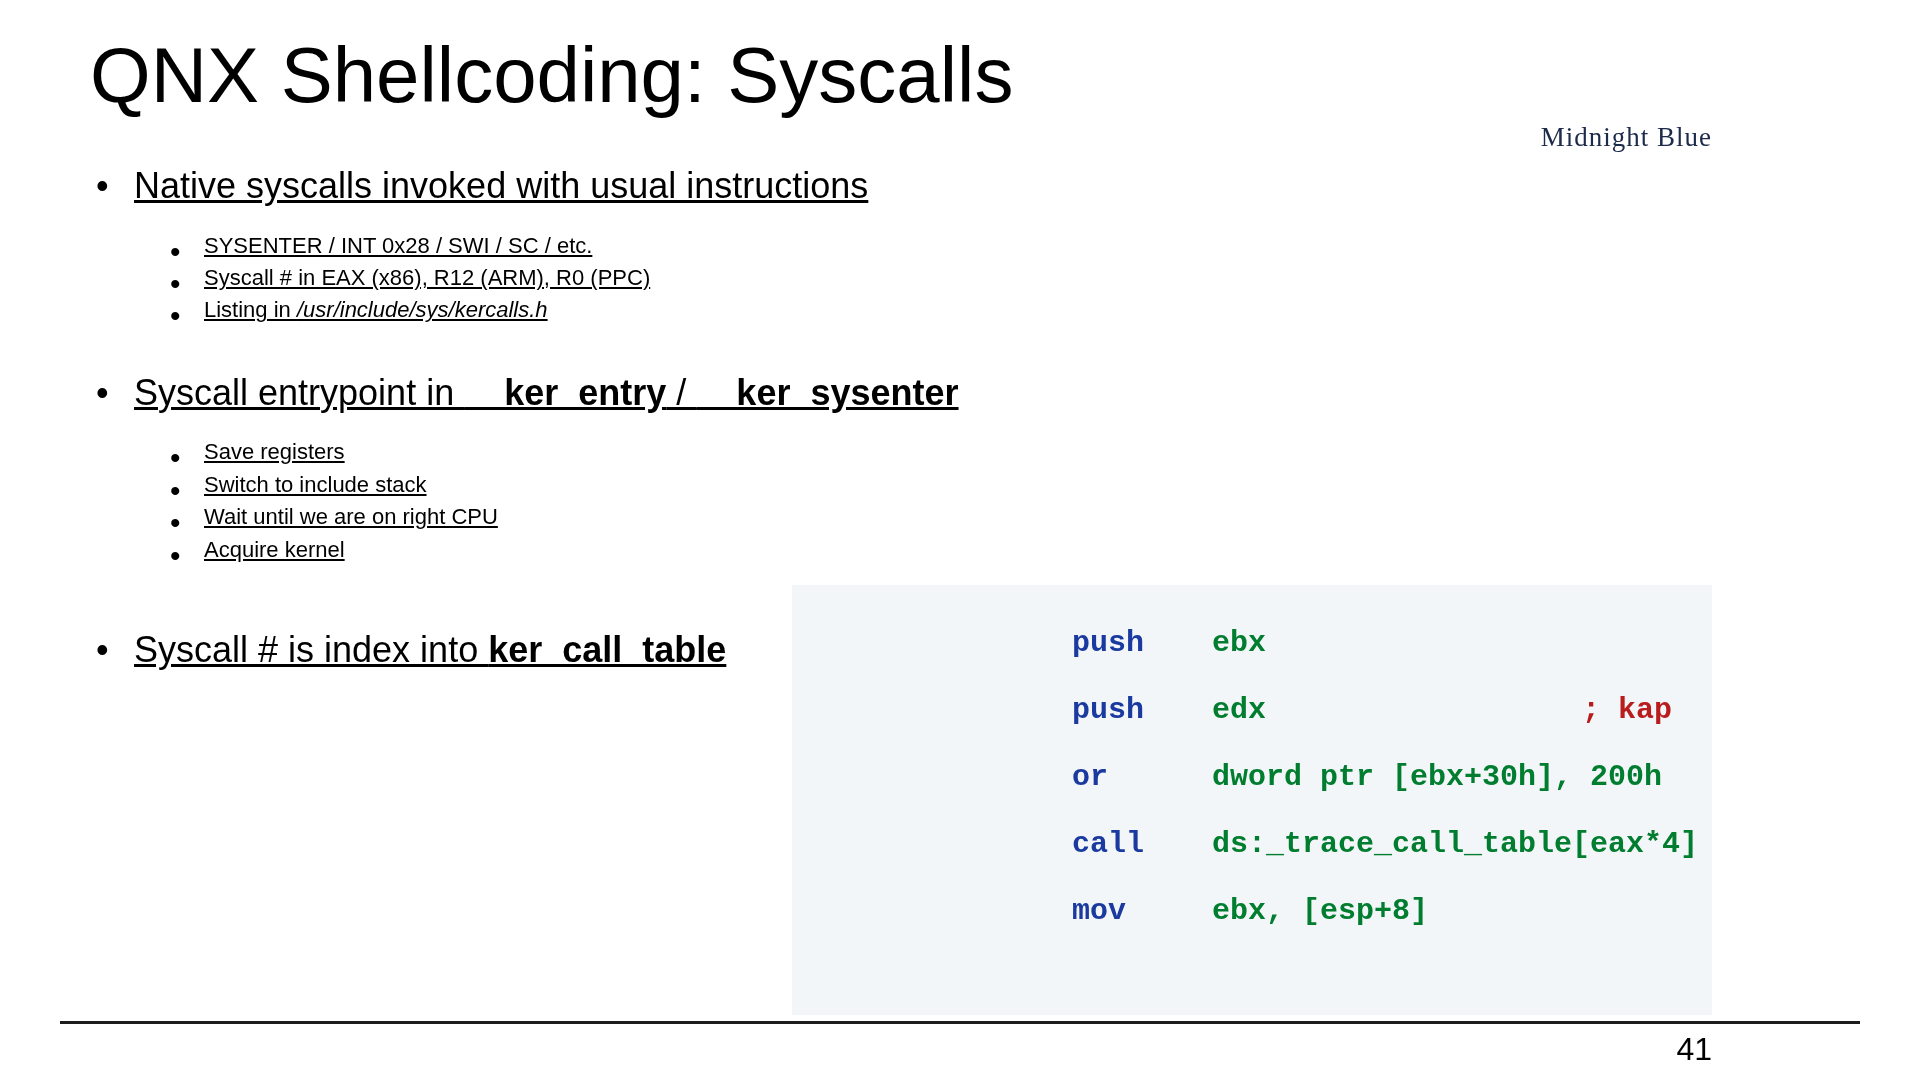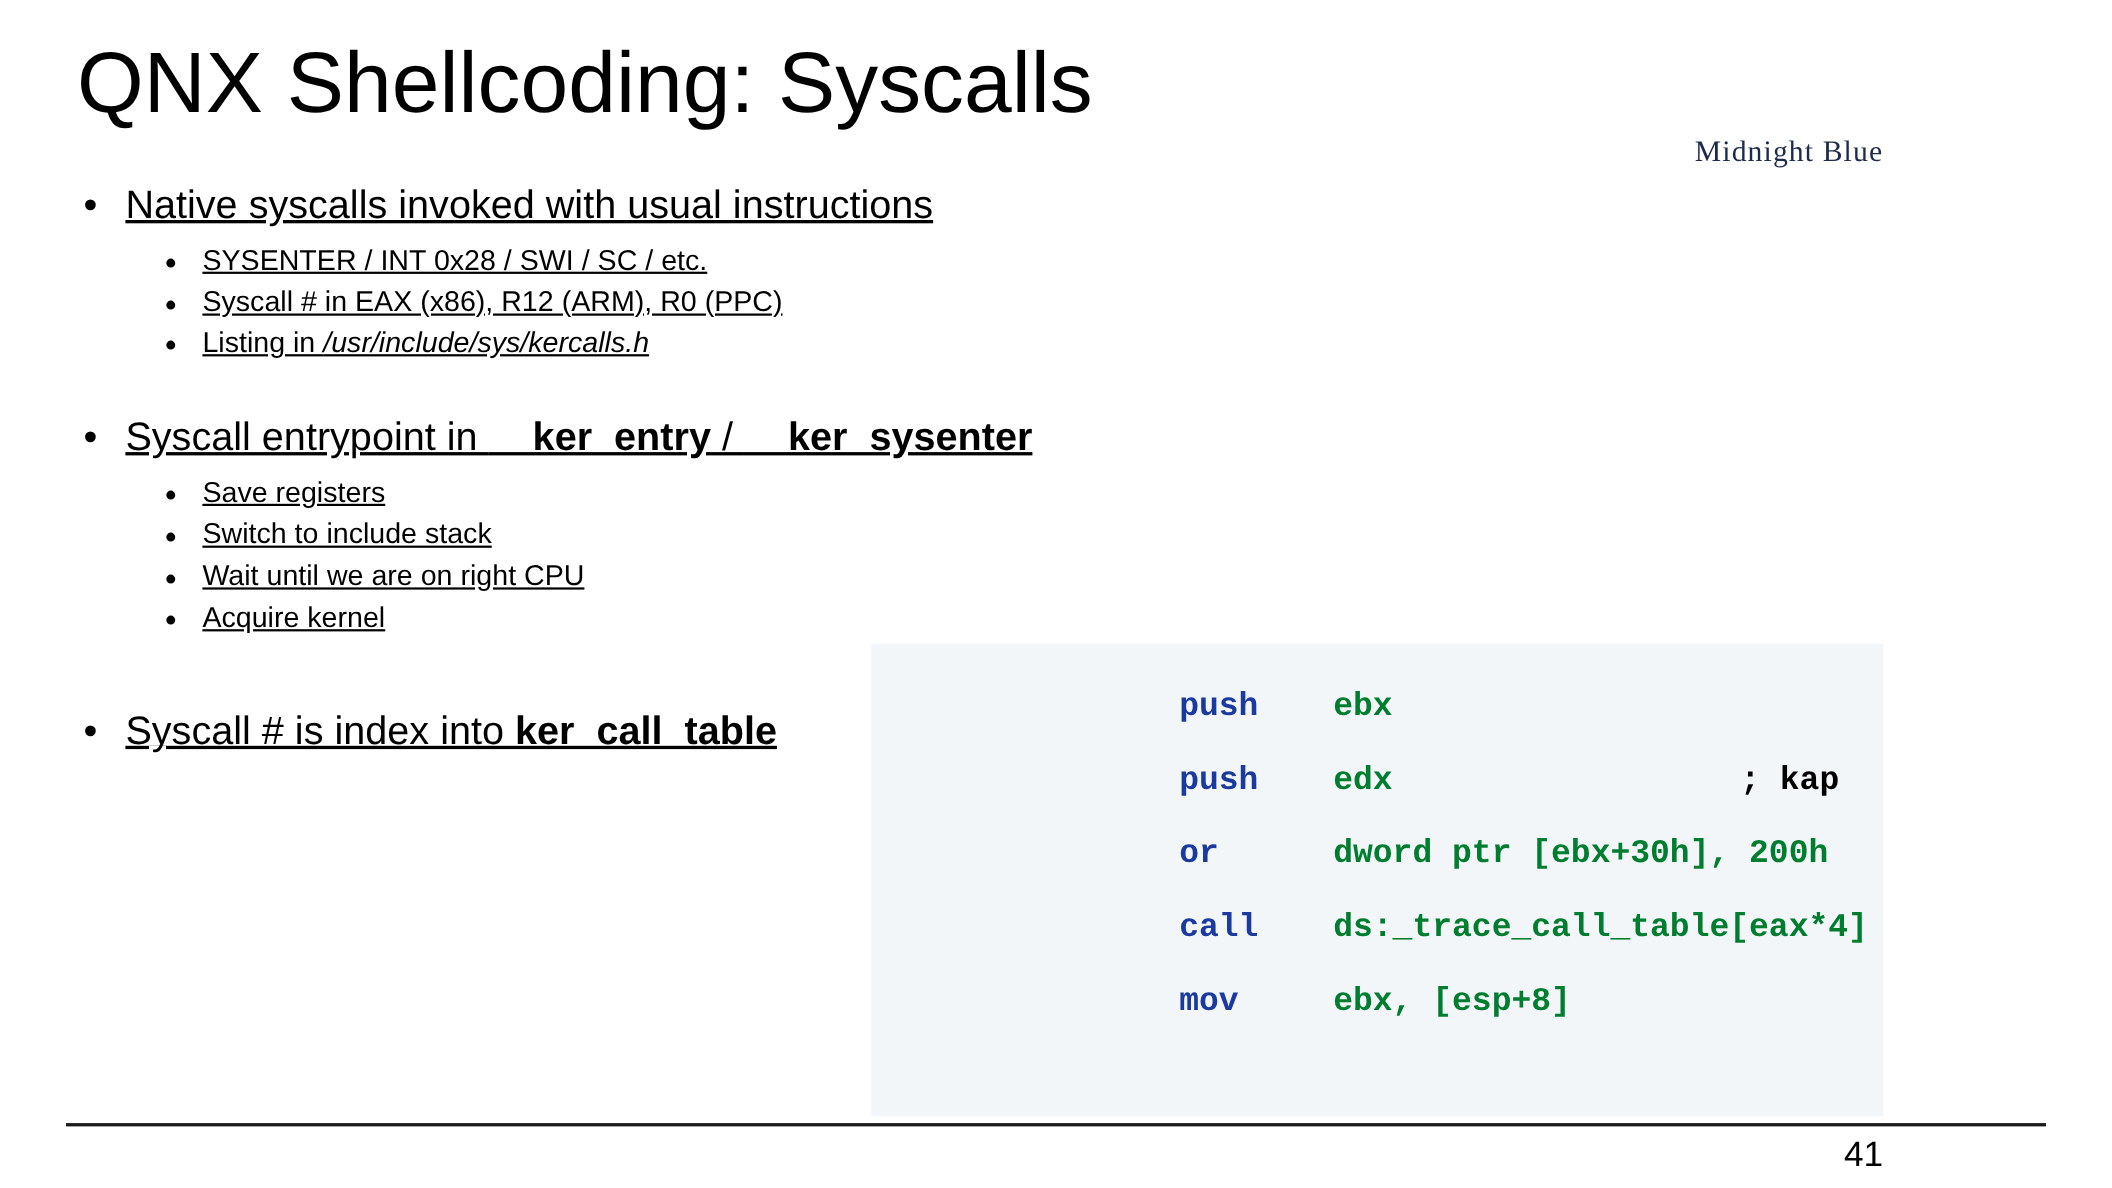--- a/index.html
+++ b/index.html
@@ -1,34 +1,34 @@
 <!DOCTYPE html>
 <html><head>
 <meta charset="utf-8">
 <style>
   * { margin: 0; padding: 0; box-sizing: border-box; }
   html, body { width: 1920px; height: 1080px; background: #fff; font-family: "Segoe UI", Arial, sans-serif; color: #000; overflow: hidden; }
-  .slide { position: relative; width: 1772px; height: 1080px; padding: 30px 70px 0 70px; }
+  .slide { position: relative; width: 1772px; height: 1080px; padding: 30px 70px 0 90px; }
   .title { font-size: 78px; font-weight: 400; letter-spacing: 0px; margin-bottom: 40px; }
   .logo { position: absolute; top: 40px; right: 60px; }
   .logo svg { display: block; margin: 0 auto 4px auto; }
   .logo-text { font-family: Georgia, "Times New Roman", serif; font-size: 27px; color: #1d2b4a; letter-spacing: 1px; }
   ul.top { list-style: none; font-size: 36px; line-height: 1.38; text-decoration: underline; }
   ul.top > li { position: relative; padding-left: 44px; margin-bottom: 42px; }
   ul.top > li::before { content: "•"; position: absolute; left: 6px; top: 0; font-size: 36px; }
-  ul.sub { list-style: none; font-size: 26px; margin-top: 8px; }
+  ul.sub { list-style: none; font-size: 22px; margin-top: 20px; }
   ul.sub > li { position: relative; padding-left: 70px; margin-bottom: 2px; }
   ul.sub > li::before { content: "•"; position: absolute; left: 36px; top: 0; font-size: 30px; }
   .italic { font-style: italic; }
   .bold { font-weight: 700; }
   .code-box { position: absolute; right: 60px; top: 585px; width: 920px; height: 430px; background: #f3f6f9; font-family: "Courier New", monospace; font-size: 30px; font-weight: 700; line-height: 1.12; padding: 8px 0 0 0; overflow: hidden; white-space: pre; }
   .code-box .row { display: block; }
   .c-op    { color: #1a3aa0; display: inline-block; width: 140px; }
   .c-arg   { color: #007d2f; }
-  .c-cmt   { color: #000000; }
+  .c-cmt   { color: #b91c1c; }
   .divider { position: absolute; left: 60px; bottom: 56px; width: 1800px; border-top: 3px solid #1c1c1c; }
   .pagenum { position: absolute; right: 60px; bottom: 12px; font-size: 32px; }
   .pad-none  { display:inline-block; width:280px; }
 </style>
 </head>
 <body>
 
 <div class="slide">
 
   <div class="title">QNX Shellcoding: Syscalls</div>

